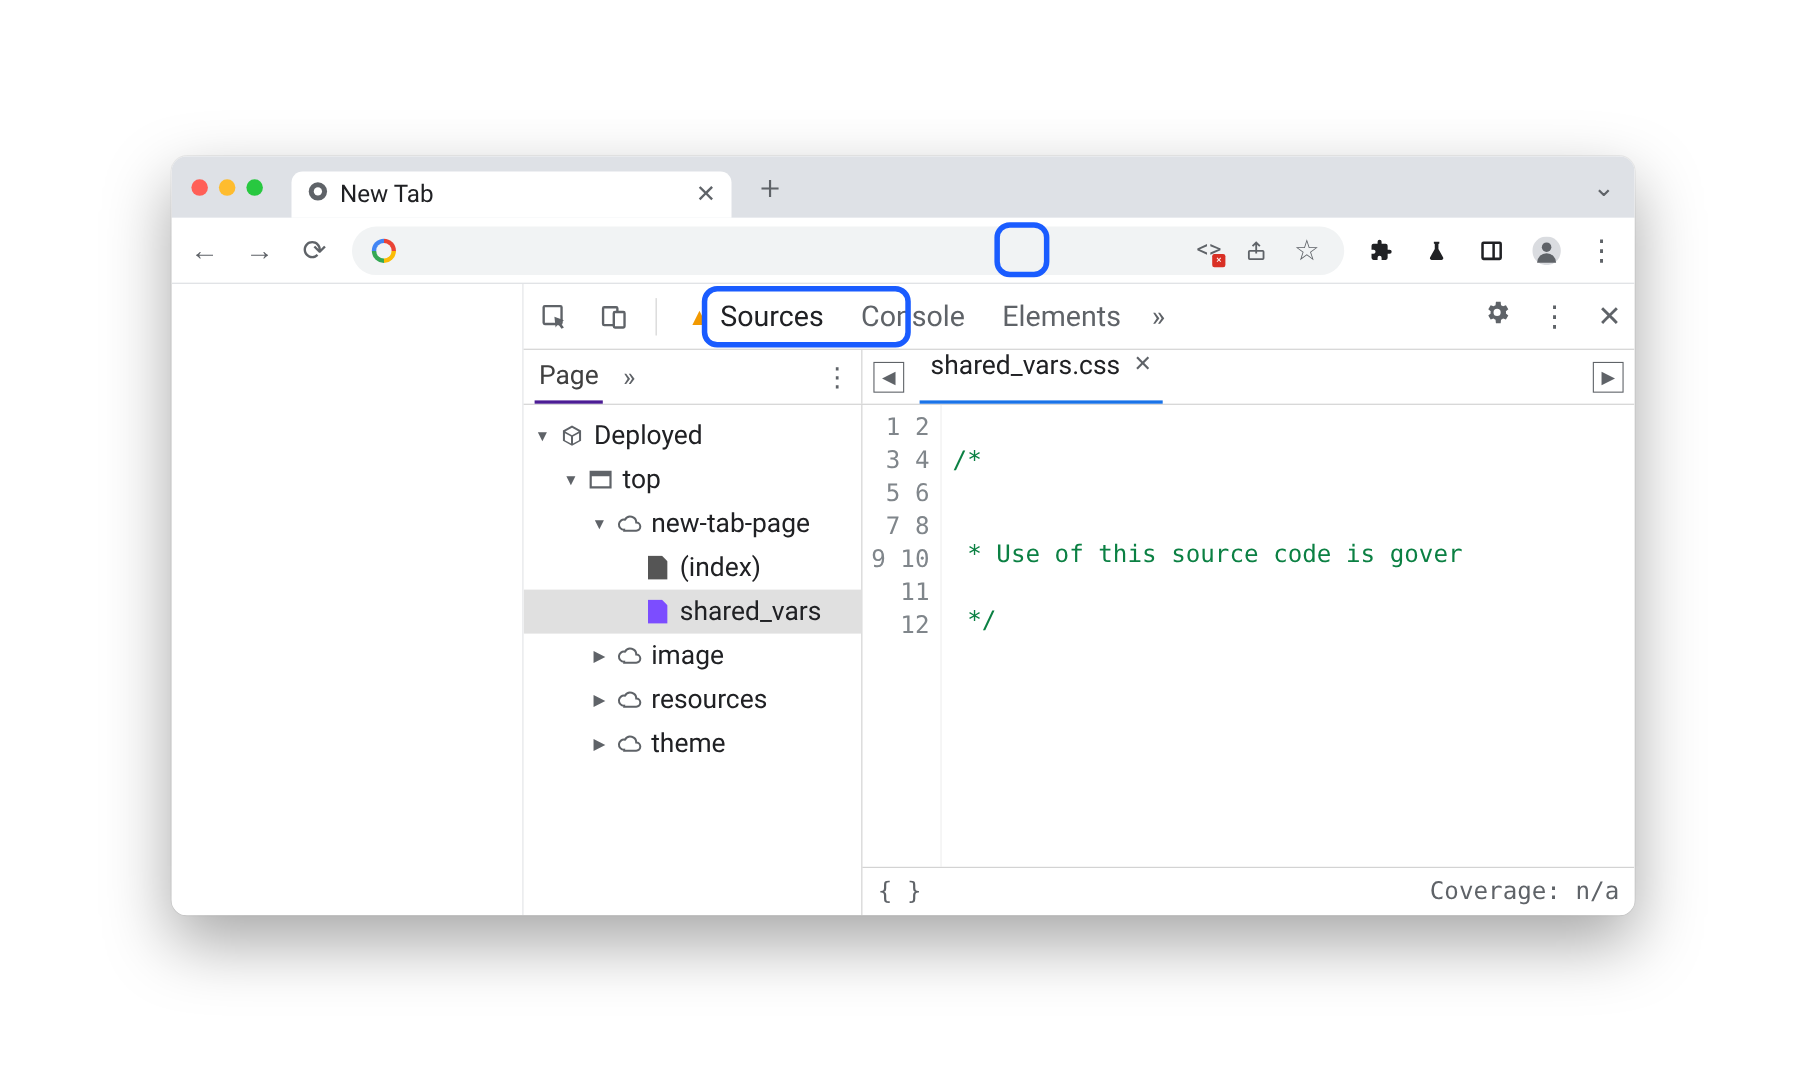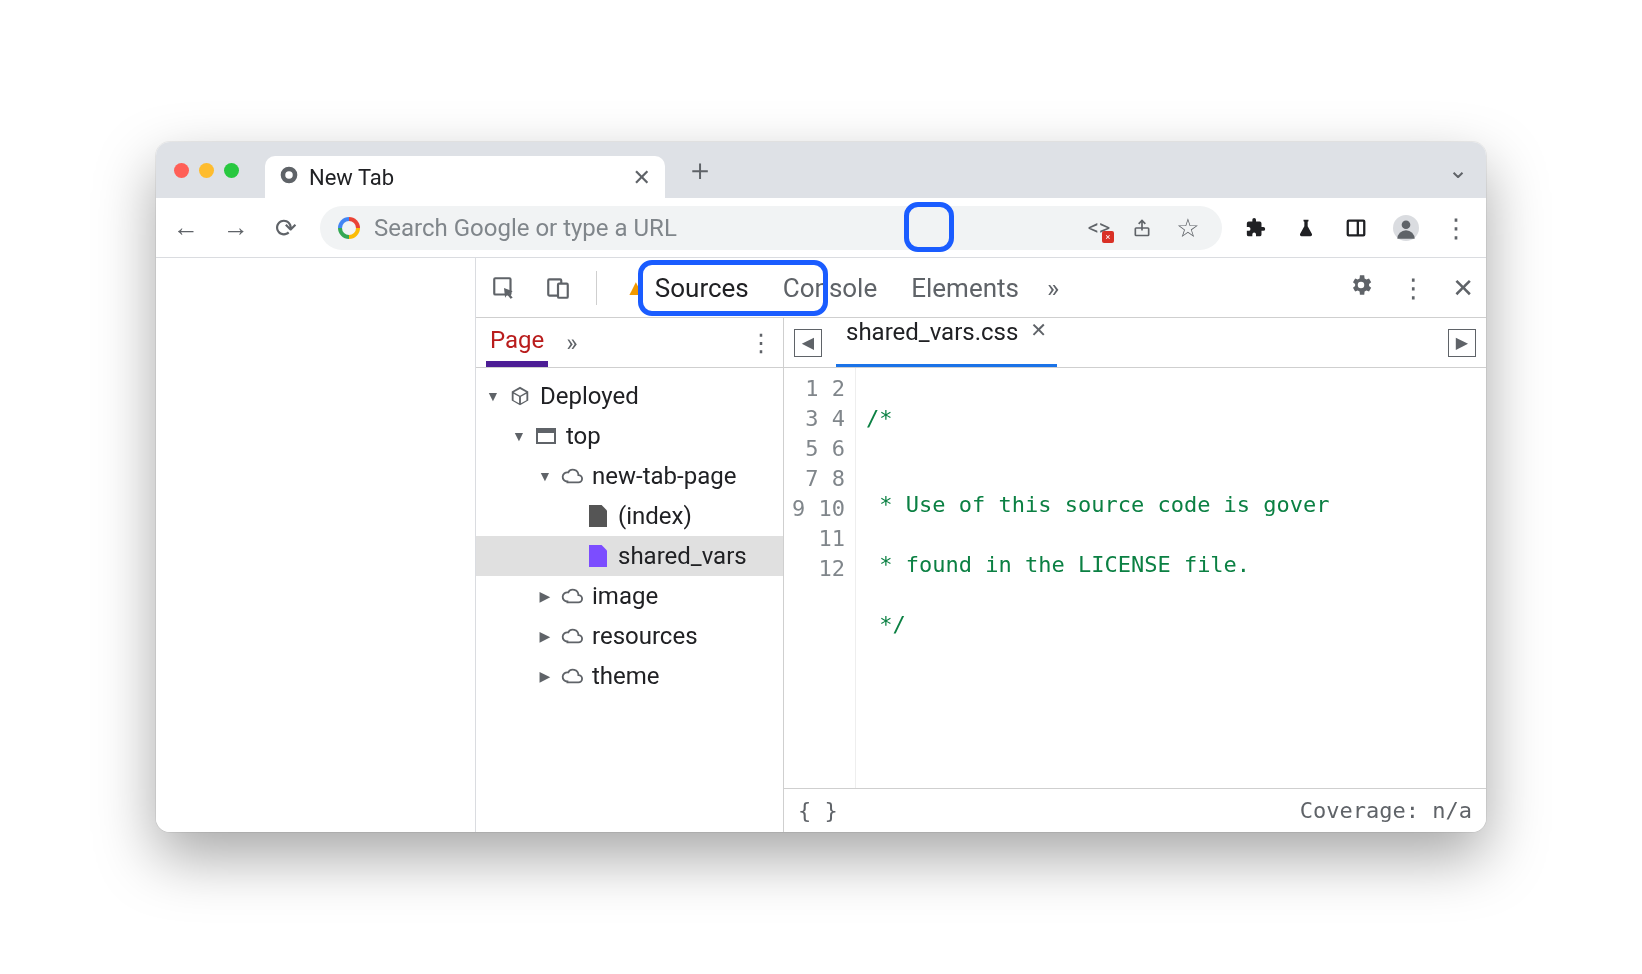--- a/index.html
+++ b/index.html
@@ -98,21 +98,21 @@
   .dt-tabs .right { margin-left:auto; display:flex; gap:26px; align-items:center; }
   .warn-icon { color:#f29900; font-size:22px; }
   .sources-ring {
     position:absolute; left:162px; top:2px; width:190px; height:56px;
   }
   
   .dt-sub { height:50px; border-bottom:1px solid #cfcfcf; display:flex; font-size:24px; color:#5f6368; }
   .dt-sub-left {
     width: 308px; display:flex; align-items:center; padding:0 10px; gap:18px; border-right:1px solid #cfcfcf;
   }
-  .dt-sub-left .page { color:#b91c1c; border-bottom:6px solid #4c1d95; height:100%; display:flex; align-items:center; padding:0 4px; }
+  .dt-sub-left .page { color:#404040; border-bottom:3px solid #4c1d95; height:100%; display:flex; align-items:center; padding:0 4px; }
   .dt-sub-left .more { margin-left:auto; }
   .dt-sub-right { flex:1; display:flex; align-items:center; padding:0 10px; gap:14px; }
   .file-tab { display:flex; align-items:flex-start; gap:12px; padding:0 10px; height:100%; color:#202124; border-bottom:3px solid #1a73e8; }
   .file-tab .x { color:#5f6368; font-size:20px; }
   .nav-arrow { width:28px; height:28px; border:1px solid #5f6368; display:flex; align-items:center; justify-content:center; font-size:16px; color:#5f6368; }
   
   .dt-body { flex:1; display:flex; overflow:hidden; }
   .tree {
     width: 308px; border-right:1px solid #cfcfcf; padding:8px 0;
     font-size:24px; color:#202124; overflow:hidden;
@@ -166,21 +166,20 @@
     <span class="newtab-btn">＋</span>
     <span class="tabstrip-caret">⌄</span>
   </div>
 
   <div class="toolbar" style="position:relative;">
     <span class="tb-icon">←</span>
     <span class="tb-icon">→</span>
     <span class="tb-icon">⟳</span>
     <div class="omnibox">
       <span class="g-logo"></span>
-      <span>Search Google or type a URL</span>
       <span class="spacer"></span>
       <span class="devtools-badge">
         &lt;&gt;<span class="err">×</span>
       </span>
       <span class="tb-icon">
         <svg width="20" height="22" viewBox="0 0 24 24" fill="none" stroke="#5f6368" stroke-width="2">
             <path d="M12 3v12M8 7l4-4 4 4"></path>
             <rect x="4" y="12" width="16" height="9" rx="1"></rect>
           </svg>
       </span>
@@ -353,21 +352,20 @@
 6
 7
 8
 9
 10
 11
 12</div>
             <div class="lines">
 <span class="c-comment" style="display: block;">/*</span>
 <span class="c-comment" style="display: block; margin-top: 26px;"> * Use of this source code is gover</span>
-<span class="c-comment" style="display: block;"> * found in the LICENSE file.</span>
 <span class="c-comment" style="display: block;"> */</span>
 <span style="display: block;"></span>
 
 
 
 
 
             </div>
           </div>
           <div class="statusbar">

